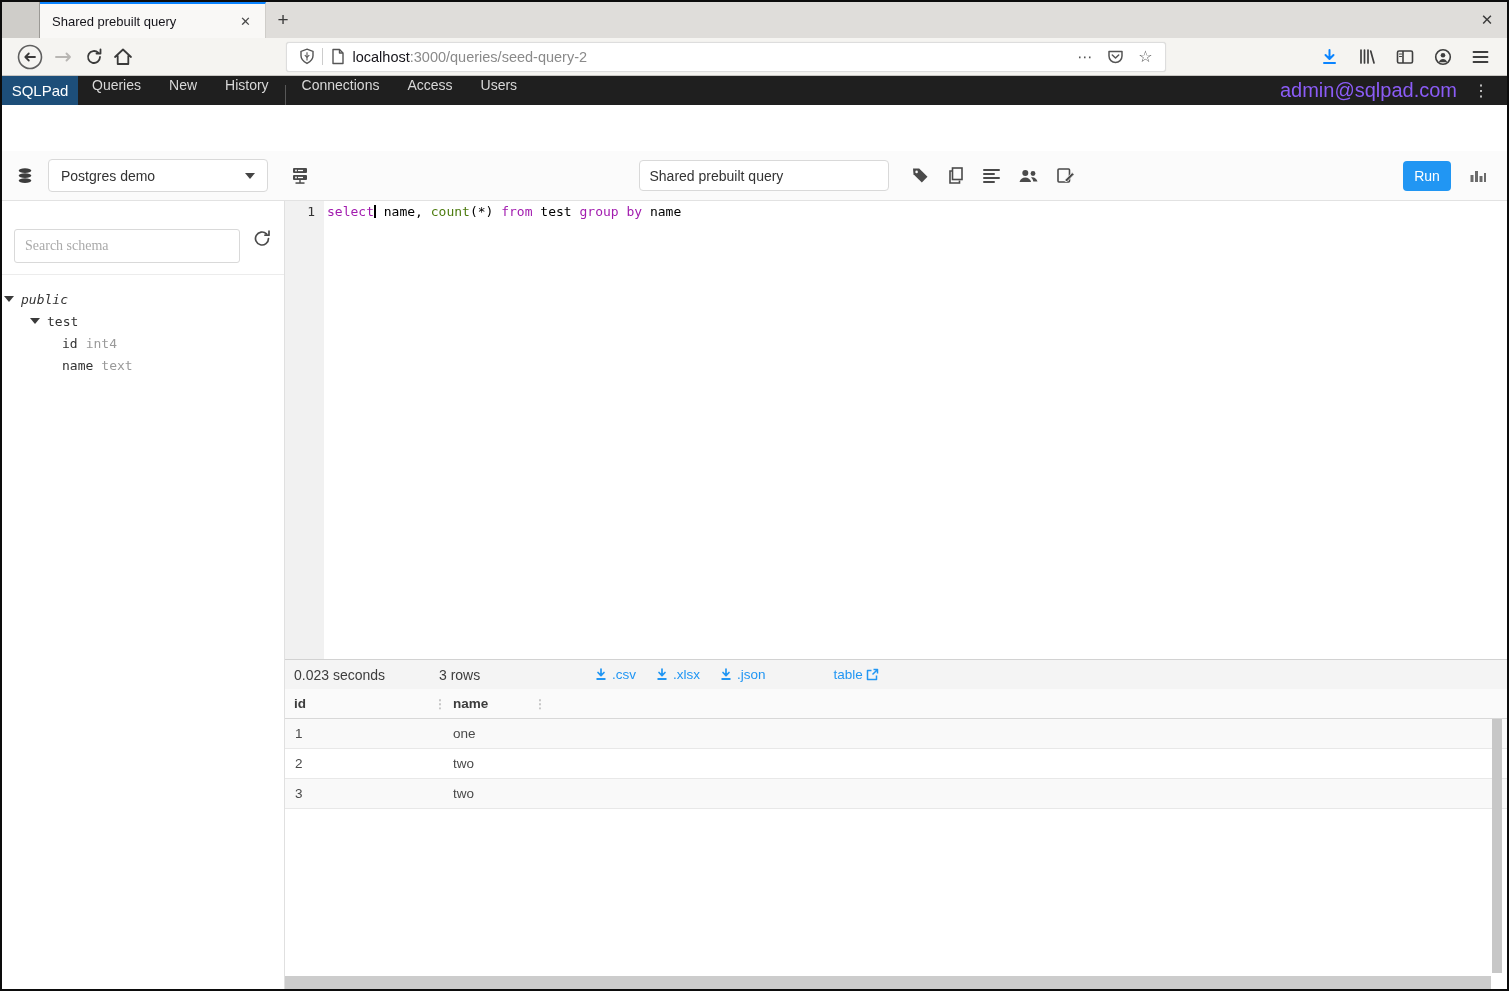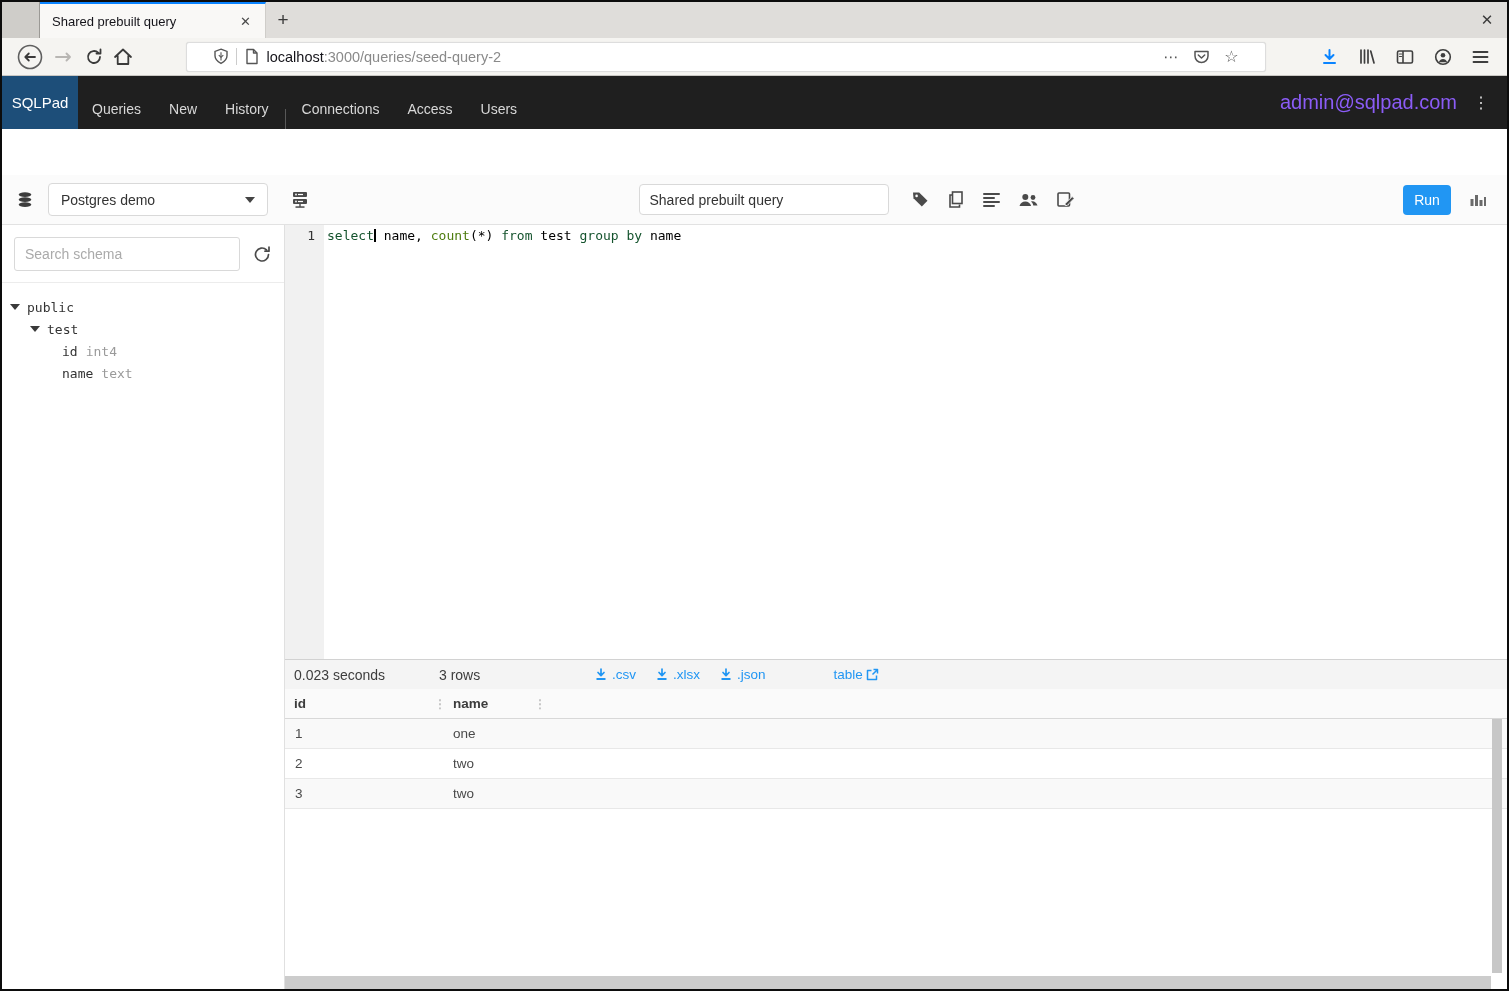--- a/index.html
+++ b/index.html
@@ -17,34 +17,34 @@
   .newtab { width:34px; display:flex; align-items:center; justify-content:center;
             font-size:19px; color:#3a3a3a; }
   .tabstrip-spacer { flex:1; }
   .win-close { width:40px; display:flex; align-items:center; justify-content:center;
                font-size:15px; color:#3a3a3a; }
 
   
   .nav-toolbar { height:38px; background:#f5f4f1; border-bottom:1px solid #c9c7c3;
                  display:flex; align-items:center; flex:none; padding:0 10px; }
   .nav-btn { display:flex; align-items:center; justify-content:center; margin:0 4px; }
-  .urlbar { width:1080px; height:30px; margin:8px auto; background:#fff; border:1px solid #ddd;
-            border-radius:3px; display:flex; align-items:center; padding:0 26px;
+  .urlbar { width:880px; height:30px; margin:8px auto; background:#fff; border:1px solid #ddd;
+            border-radius:3px; display:flex; align-items:center; padding:0 12px;
             box-shadow:0 0 1px rgba(0,0,0,.15); }
   .urlbar-divider { width:1px; height:17px; background:#ccc; margin:0 8px 0 7px; }
   .url-text { font-size:14.5px; margin-left:8px; flex:1; white-space:nowrap; overflow:hidden; }
   .url-host { color:#15141a; }
   .url-path { color:#8a8a8a; }
   .url-actions { display:flex; align-items:center; gap:14px; color:#5b5b5b; }
   .ellipsis-glyph { font-size:15px; letter-spacing:1px; color:#555; }
   .star-glyph { font-size:16px; color:#555; }
   .browser-actions { display:flex; align-items:center; gap:20px; padding:0 8px; }
 
   
-  .app-navbar { height:53px; background:#1f1f1f; display:flex; align-items:stretch; flex:none; }
+  .app-navbar { height:29px; background:#1f1f1f; display:flex; align-items:stretch; flex:none; }
   .brand { width:76px; background:#1d4e79; color:#fff; font-size:15px;
            display:flex; align-items:center; justify-content:center; flex:none; }
   .nav-menu { display:flex; align-items:flex-end; }
   .nav-item { color:#d8d8d8; font-size:14px; padding:0 14px; line-height:39px; cursor:default; }
   .nav-divider { width:1px; height:20px; background:#585858; margin:0 2px; }
   .navbar-spacer { flex:1; }
   .user-email { color:#8b5cf6; font-size:20px; align-self:center; }
   .kebab { color:#d8d8d8; font-size:16px; align-self:center; padding:0 18px 0 16px; }
 
   
@@ -64,39 +64,39 @@
   .run-btn { width:48px; height:30px; background:#2196f3; border:none; border-radius:4px;
              color:#fff; font-size:14px; font-family:"Liberation Sans",sans-serif; margin-right:18px; }
   .chart-btn { display:flex; align-items:center; margin-right:6px; }
 
   
   .main { flex:1; display:flex; min-height:0; }
   .sidebar { width:283px; flex:none; background:#fff; border-right:1px solid #e0e0e0;
              display:flex; flex-direction:column; }
   .search-row { display:flex; align-items:center; padding:12px 12px 11px 12px; }
   .search-input { flex:1; height:30px; border:1px solid #d9d9d9; border-radius:3px; padding:16px 10px;
-                  font-size:14px; color:#333; font-family:Liberation Sans, sans-serif; outline:none; }
+                  font-size:14px; color:#333; font-family:Liberation Serif, serif; outline:none;margin-top:16px; }
   .search-input::placeholder { color:#aaa; }
   .refresh-btn { margin-left:13px; display:flex; align-items:center; }
   .sidebar-divider { border-top:1px solid #ececec; }
   .schema-tree { padding-top:13px; font-family:"DejaVu Sans Mono", monospace; font-size:13px; color:#333; }
   .tree-row { height:22px; display:flex; align-items:center; }
   .tree-caret { width:0; height:0; border-left:5px solid transparent; border-right:5px solid transparent;
                 border-top:6px solid #3a3a3a; margin-right:7px; flex:none; }
   .tree-type { color:#9a9a9a; margin-left:8px; }
 
   .content { flex:1; display:flex; flex-direction:column; min-width:0; }
 
   
   .editor { flex:1; display:flex; background:#fff; min-height:0; }
   .gutter { width:39px; background:#f1f1f1; flex:none; text-align:right; padding:2px 9px 0 0;
             font-family:"DejaVu Sans Mono", monospace; font-size:13px; color:#333; line-height:17px; }
   .code { flex:1; padding:2px 0 0 3px; font-family:"DejaVu Sans Mono", monospace;
           font-size:13px; line-height:17px; color:#000; white-space:pre; }
-  .tok-keyword { color:#14532d; }
+  .tok-keyword { color:#a21caf; }
   .tok-function { color:#4d7c0f; }
   .caret-cursor { display:inline-block; width:2px; height:13px; background:#000;
                   vertical-align:middle; margin:0 0 2px 0; }
 
   
   .results { height:330px; flex:none; display:flex; flex-direction:column; border-top:1px solid #d2d2d2; }
   .results-bar { height:29px; flex:none; background:#f4f4f4; display:flex; align-items:center;
                  font-size:14px; color:#3d3d3d; }
   .elapsed { margin-left:9px; width:145px; }
   .rowcount { width:106px; }
@@ -324,21 +324,21 @@
         <input class="search-input" type="text" placeholder="Search schema" style="">
         <span class="refresh-btn">
           <svg width="19" height="19" viewBox="0 0 19 19">
               <path d="M15.5 9.5a6.5 6.5 0 11-2-4.7" fill="none" stroke="#4a4a4a" stroke-width="1.7" stroke-linecap="round"></path>
               <path d="M16 2.2v4h-4" fill="none" stroke="#4a4a4a" stroke-width="1.7" stroke-linecap="round" stroke-linejoin="round"></path>
             </svg>
         </span>
       </div>
       <div class="sidebar-divider"></div>
       <div class="schema-tree">
-          <div class="tree-row" style="padding-left: 8px;">
+          <div class="tree-row" style="padding-left: 2px; font-style: italic;">
             <span class="tree-caret"></span>
             <span>public</span>
           </div>
           <div class="tree-row" style="padding-left: 28px;">
             <span class="tree-caret"></span>
             <span>test</span>
           </div>
           <div class="tree-row" style="padding-left: 60px;">
             <span>id</span>
             <span class="tree-type">int4</span>

